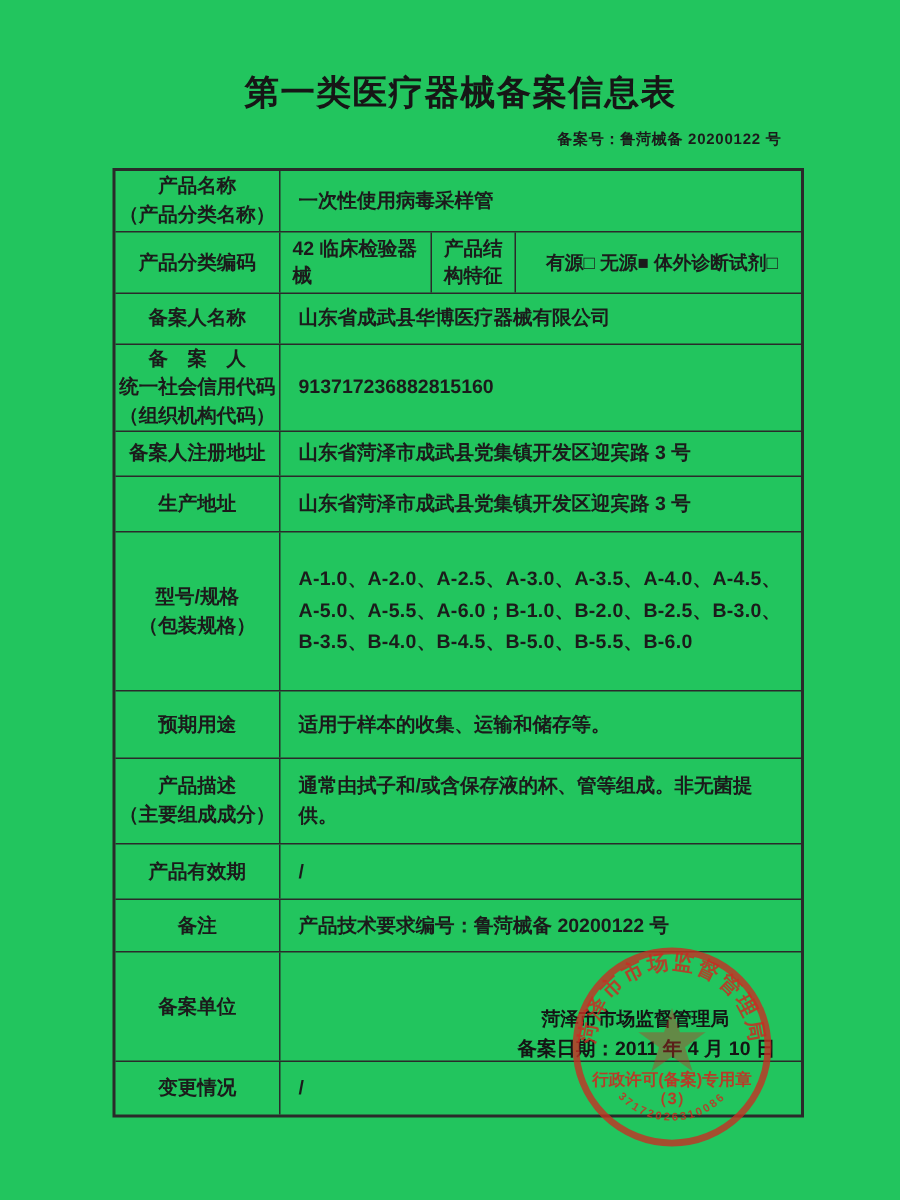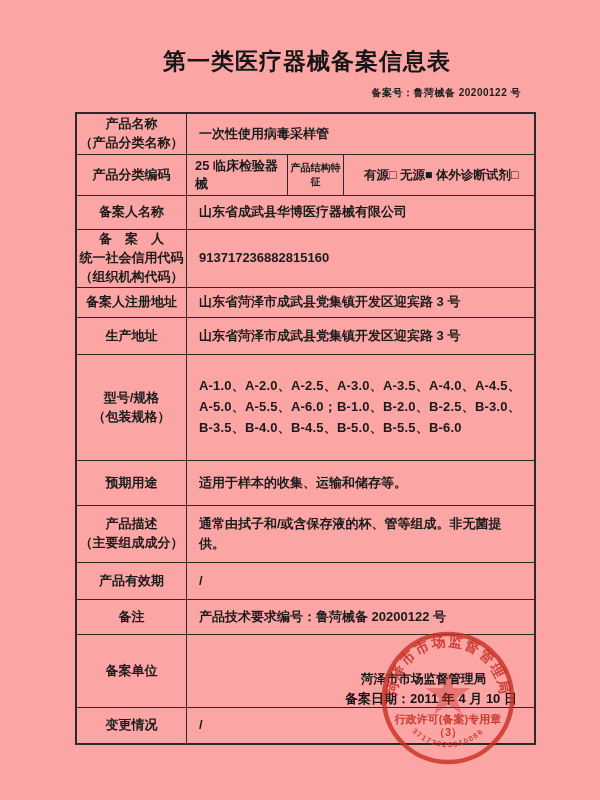--- a/index.html
+++ b/index.html
@@ -1,19 +1,19 @@
 <!DOCTYPE html>
 <html><head>
 <meta charset="utf-8">
 <style>
   * { margin:0; padding:0; box-sizing:border-box; }
   html,body { background:#e9e9e9; }
   .page {
     position:relative; width:600px; height:800px; margin:0 auto;
-    background:#fca5a5; color:#1b1b1b; overflow:hidden;
+    background:#22c55e; color:#1b1b1b; overflow:hidden;
     font-family:"Liberation Sans", sans-serif; font-weight:bold;
   }
   .title {
     position:absolute; top:46px; left:0; width:600px; padding-left:14px;
     text-align:center; font-size:23px; letter-spacing:1px; color:#161616;
   }
   .filing-no {
     position:absolute; top:86px; right:79px;
     font-size:10px; letter-spacing:0.5px;
   }
@@ -35,21 +35,21 @@
     padding:3px 8px 3px 12px; font-size:13px; line-height:1.55;
   }
   .c2v {
     flex:0 0 101px; width:101px; border-right:1.5px solid #2a2a2a;
     display:flex; align-items:center; padding:2px 4px 2px 8px;
     font-size:13px; line-height:1.4;
   }
   .c2f {
     flex:0 0 56px; width:56px; border-right:1.5px solid #2a2a2a;
     display:flex; align-items:center; justify-content:center;
-    text-align:center; font-size:10px; line-height:1.4; padding:2px;
+    text-align:center; font-size:13px; line-height:1.4; padding:2px;
   }
   .c2o {
     flex:1; display:flex; align-items:center;
     padding:2px 2px 2px 8px; font-size:12.5px;margin-left:12px;
   }
   .h40{height:40px} .h41{height:41px} .h34{height:34px} .h58{height:58px}
   .h30{height:30px} .h37{height:37px} .h106{height:106px} .h57{height:57px}
   .h45{height:45px} .h35{height:35px} .h73{height:73px} .h36{height:36px}
   .models-val { line-height:1.6; letter-spacing:0.2px; }
   .filing-authority {
@@ -71,21 +71,21 @@
   <div class="tbl">
 
     <div class="row h40">
       <div class="cl">产品名称
 （产品分类名称）</div>
       <div class="cv">一次性使用病毒采样管</div>
     </div>
 
     <div class="row h41">
       <div class="cl">产品分类编码</div>
-      <div class="c2v">25 临床检验器械</div>
+      <div class="c2v">42 临床检验器械</div>
       <div class="c2f">产品结构特征</div>
       <div class="c2o">有源□ 无源■ 体外诊断试剂□</div>
     </div>
 
     <div class="row h34">
       <div class="cl">备案人名称</div>
       <div class="cv">山东省成武县华博医疗器械有限公司</div>
     </div>
 
     <div class="row h58">

